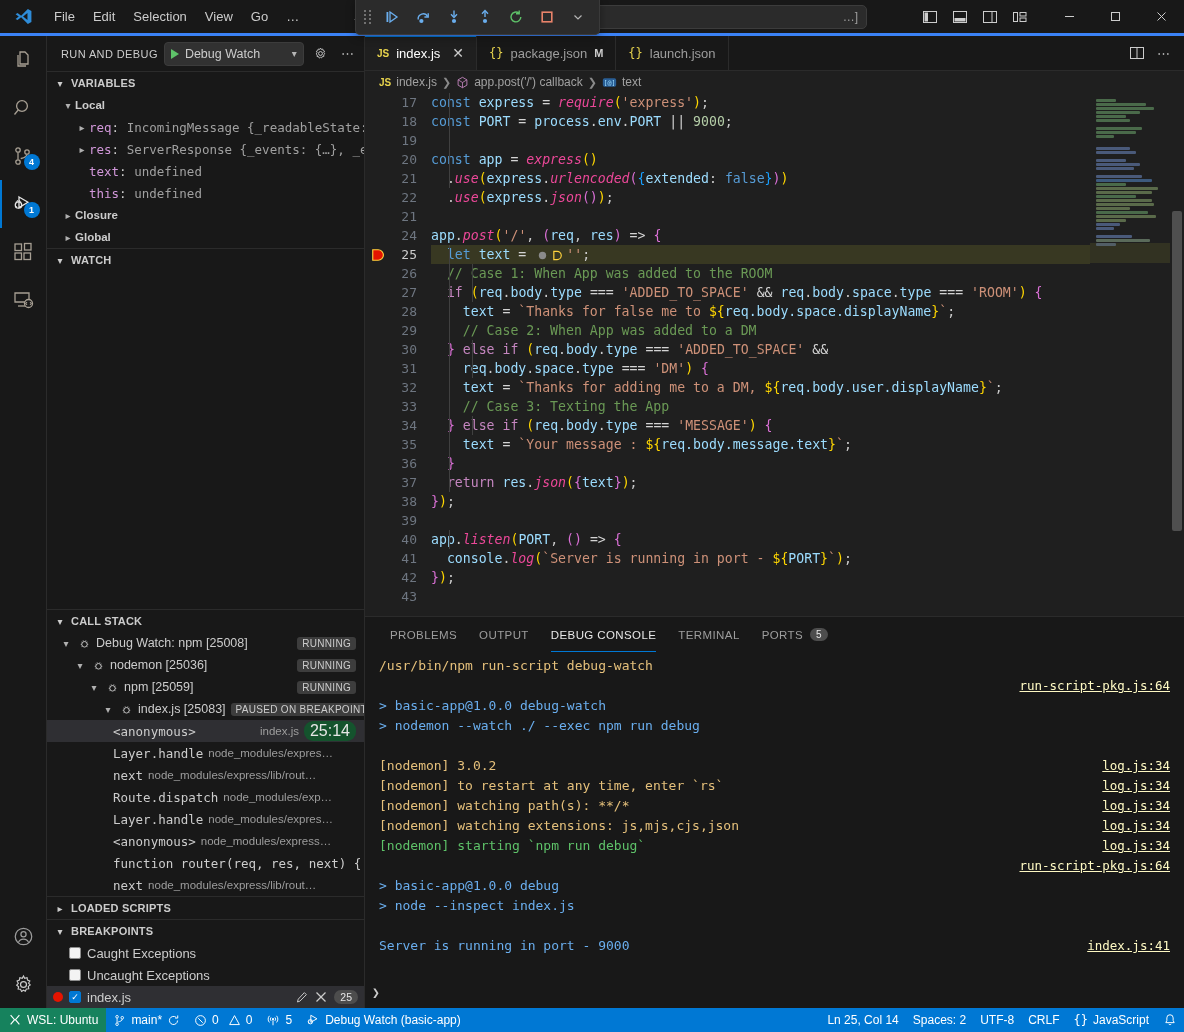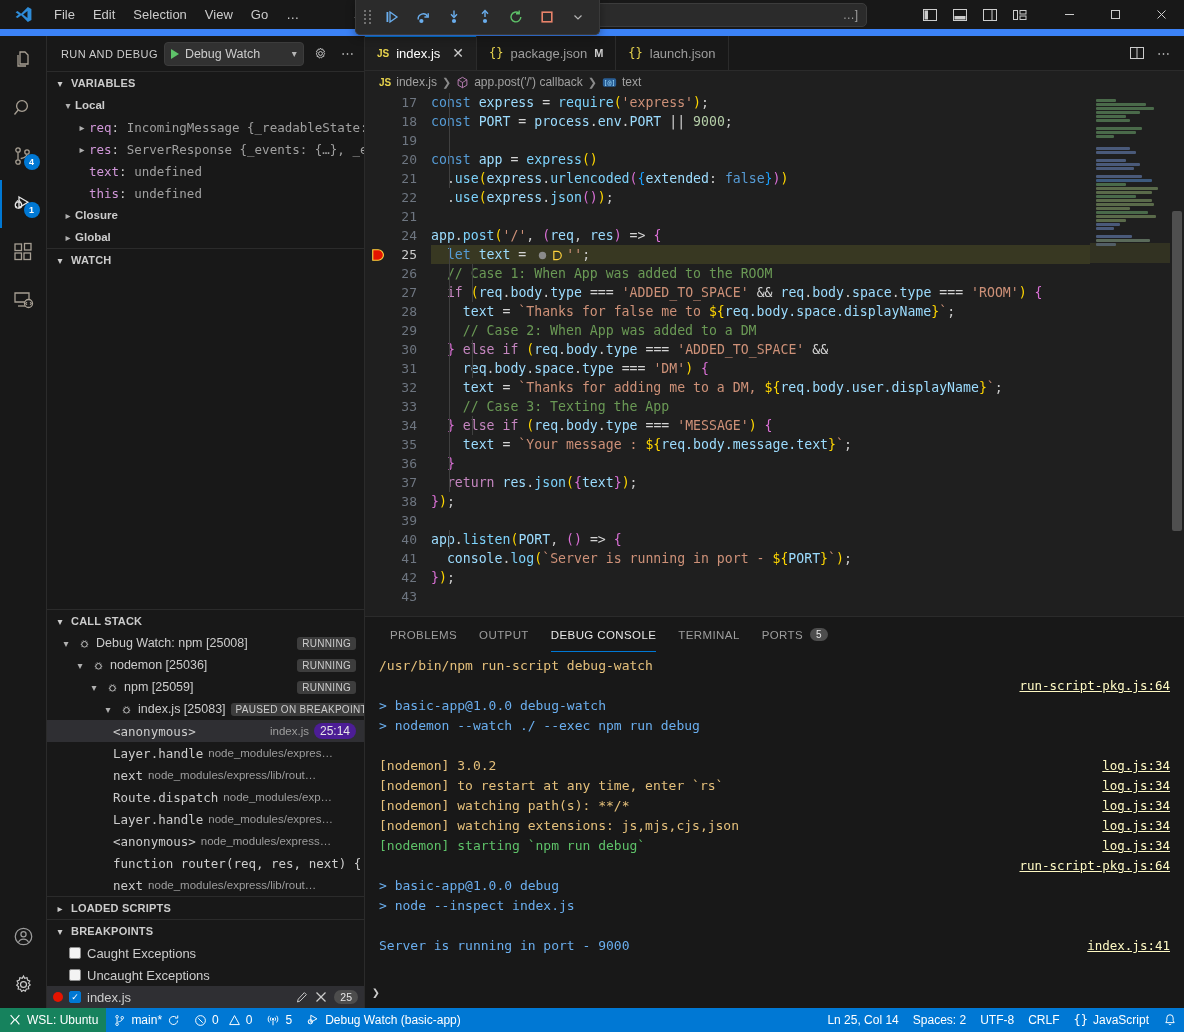--- a/index.html
+++ b/index.html
@@ -6,21 +6,21 @@
   html,body{
     width:1184px; height:1032px; overflow:hidden;
     background:#1f1f1f; color:#cccccc;
     font-family:"Liberation Sans", sans-serif; font-size:13px;
   }
   .app{ width:1184px; height:1032px; display:flex; flex-direction:column; }
 
   
   .titlebar{
     height:36px; background:#181818; display:flex; align-items:center;
-    position:relative; flex:0 0 36px; border-bottom:7px solid #3b82f6;
+    position:relative; flex:0 0 36px; border-bottom:3px solid #3b82f6;
   }
   .vscode-logo{ width:46px; display:flex; align-items:center; justify-content:center; }
   .menu{ display:flex; align-items:center; gap:2px; }
   .menu-item{ padding:3px 8px; font-size:13px; color:#cccccc; border-radius:3px; }
   .nav-arrows{ display:flex; align-items:center; gap:14px; margin-left:44px; }
   .arrow{ color:#cccccc; font-size:17px; line-height:1; }
   .arrow.dim{ color:#6e6e6e; }
   .searchbox{
     width:450px; height:24px; margin-left:18px; background:#2b2b2b;
     border:1px solid #3c3c3c; border-radius:5px; display:flex; align-items:center;
@@ -91,21 +91,21 @@
 
   
   .cs-row{ height:22px; display:flex; align-items:center; gap:5px; padding-right:8px; white-space:nowrap; }
   .cs-row.selected{ background:#2f2f33; }
   .state-badge{
     background:#3d3d3d; color:#cccccc; font-size:10px; letter-spacing:.3px;
     padding:1px 5px; border-radius:3px; margin-left:auto; white-space:nowrap;
   }
   .cs-label{ color:#cccccc; font-size:12.5px; }
   .cs-sub{ color:#9d9d9d; font-size:11.5px; overflow:hidden; text-overflow:ellipsis; }
-  .line-badge{ background:#4c1d95; color:#e6e6e6; border-radius:9px; font-size:12px; padding:1px 6px; }
+  .line-badge{ background:#14532d; color:#e6e6e6; border-radius:9px; font-size:16px; padding:1px 6px; }
 
   
   .bp-row{ height:22px; display:flex; align-items:center; gap:6px; padding:0 6px 0 22px; }
   .bp-row.selected{ background:#2f2f33; }
   .chk{ width:12px;height:12px;border:1px solid #8d8d8d;background:#f3f3f3;border-radius:2px;flex:0 0 12px; }
   .chk.on{ background:#0078d4;border-color:#0078d4; display:flex;align-items:center;justify-content:center;color:#fff;font-size:9px; }
   .bp-dot{ width:10px;height:10px;border-radius:50%;background:#e51400;flex:0 0 10px; margin-left:-16px; }
   .bp-actions{ margin-left:auto; display:flex; align-items:center; gap:7px; color:#cccccc; }
   .bp-count{ background:#4d4d4d; color:#e6e6e6; border-radius:9px; font-size:10.5px; padding:1px 6px; }
 
@@ -136,21 +136,21 @@
   }
   .ln{ height:19px; line-height:19px; color:#6e7681;
        font-family:"DejaVu Sans Mono","Liberation Mono",monospace; font-size:13px; }
   .ln.cur{ color:#cccccc; }
   .code-lines{ padding-left:4px; }
   .hl-line{ background:#6b6b2b55; }
 
   
   .k{ color:#569cd6; }      
   .ctl{ color:#c586c0; }    
-  .f{ color:#7dd3fc; }      
+  .f{ color:#ec4899;font-style:italic; }      
   .v{ color:#9cdcfe; }      
   .s{ color:#ce9178; }      
   .n{ color:#b5cea8; }      
   .c{ color:#6a9955; }      
   .p{ color:#cccccc; }      
   .op{ color:#d4d4d4; }
   .br1{ color:#ffd700; }
   .br2{ color:#da70d6; }
   .br3{ color:#179fff; }
   .dollar{ color:#ffd700; }

